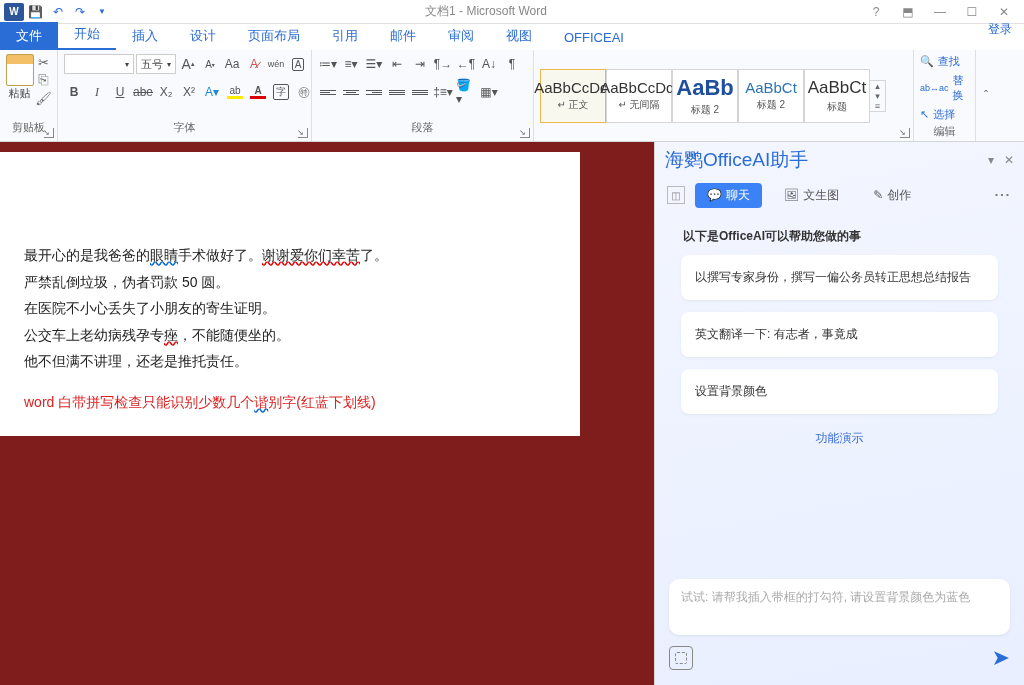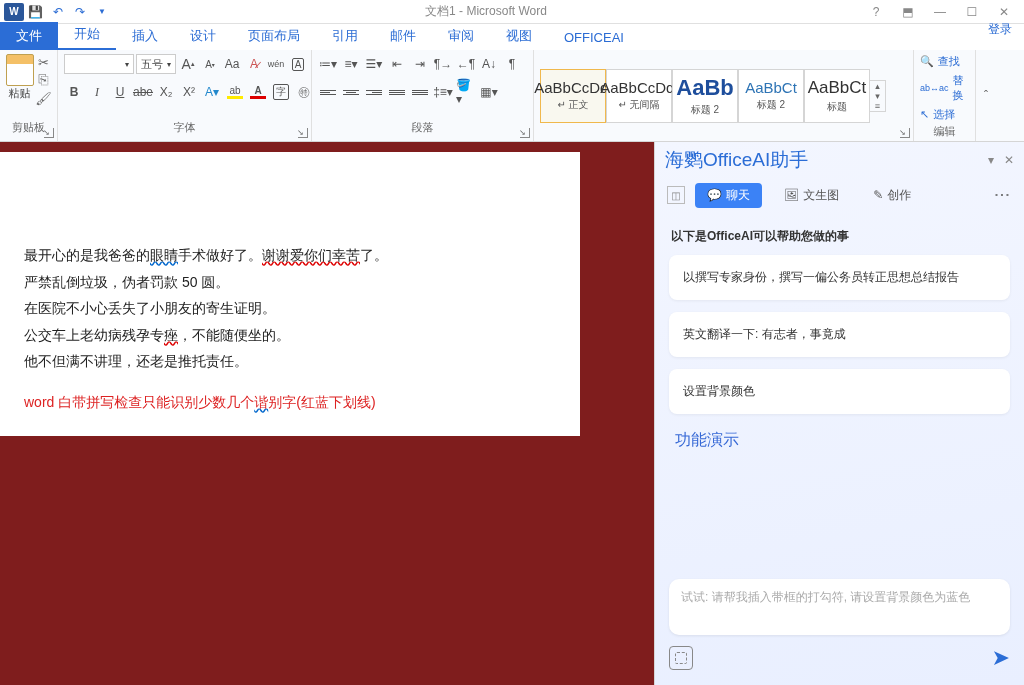--- a/index.html
+++ b/index.html
@@ -72,24 +72,24 @@
 .redline{color:#d22}
 
 .aipanel{width:370px;background:linear-gradient(170deg,#f3f6ff,#e9efff);display:flex;flex-direction:column;border-left:1px solid #d5d5d5}
 .aihdr{height:36px;display:flex;align-items:center;padding:0 10px;font-size:19px;color:#2b6dd6;font-weight:500}
 .aihdr .hx{margin-left:auto;color:#888;font-size:12px;display:flex;gap:10px}
 .aitabs{height:34px;display:flex;align-items:center;gap:10px;padding:0 12px}
 .cube{width:18px;height:18px;border:1px solid #bbb;display:flex;align-items:center;justify-content:center;font-size:10px;color:#888}
 .aitab{padding:4px 12px;font-size:12px;border-radius:4px;display:flex;align-items:center;gap:4px;color:#555}
 .aitab.active{background:#3b82f6;color:#fff}
 .aimore{margin-left:auto;color:#555;font-size:16px;writing-mode:vertical-lr}
-.aibody{flex:1;padding:10px 14px;overflow:auto}
+.aibody{flex:1;padding:10px 26px;overflow:auto}
 .aiintro{font-size:12px;font-weight:bold;color:#333;margin:6px 2px 10px}
 .sugcard{background:#fff;border-radius:8px;padding:14px 14px;margin-bottom:12px;font-size:12px;color:#333;box-shadow:0 1px 3px rgba(0,0,0,.06);cursor:pointer}
-.demo-link{text-align:left;color:#3769d6;font-size:16px;padding:4px 6px}
+.demo-link{text-align:center;color:#3769d6;font-size:12px;padding:4px 6px}
 .aifoot{padding:10px 14px 14px}
 .promptbox{background:#fff;border-radius:10px;padding:10px 12px;min-height:56px;font-size:12px;color:#aaa;box-shadow:0 1px 3px rgba(0,0,0,.08)}
 .sendrow{display:flex;align-items:center;margin-top:10px}
 .scan{width:24px;height:24px;border:1.5px solid #888;border-radius:4px;position:relative}
 .scan:before{content:"";position:absolute;inset:5px;border:1.5px dashed #888;border-radius:2px}
 .send{margin-left:auto;color:#2b6dd6;font-size:22px}
 </style>
 </head>
 <body>
 

